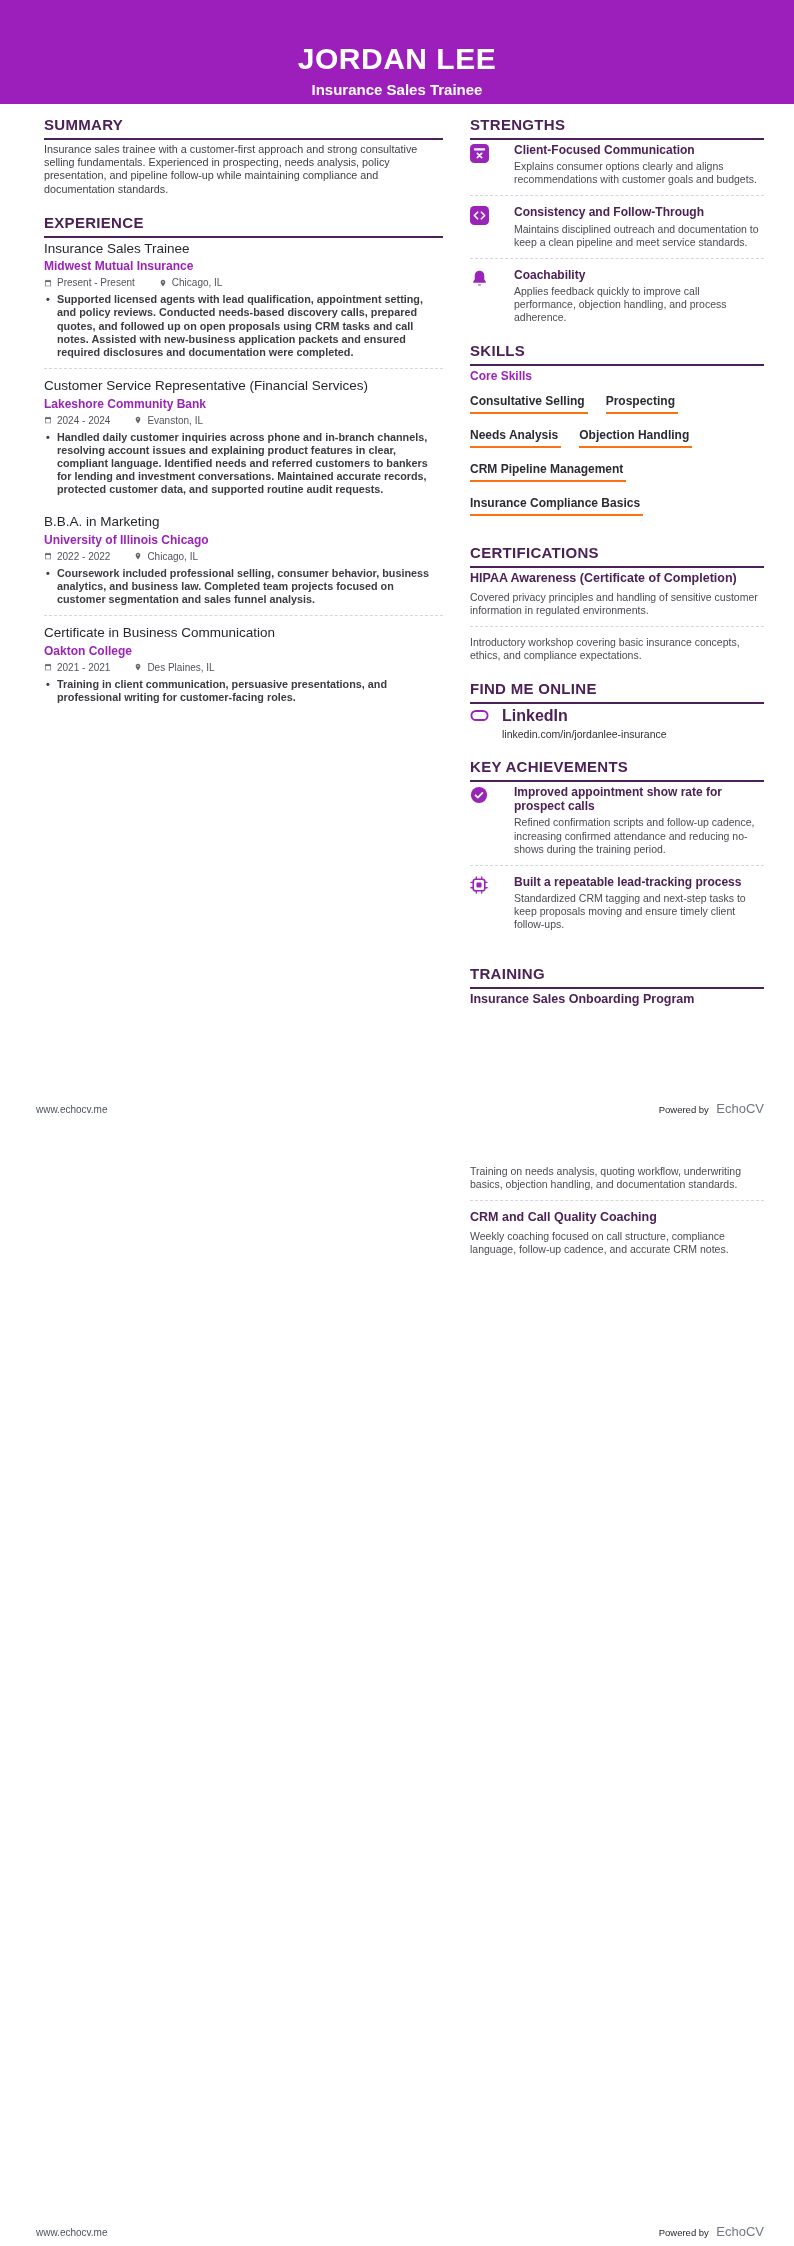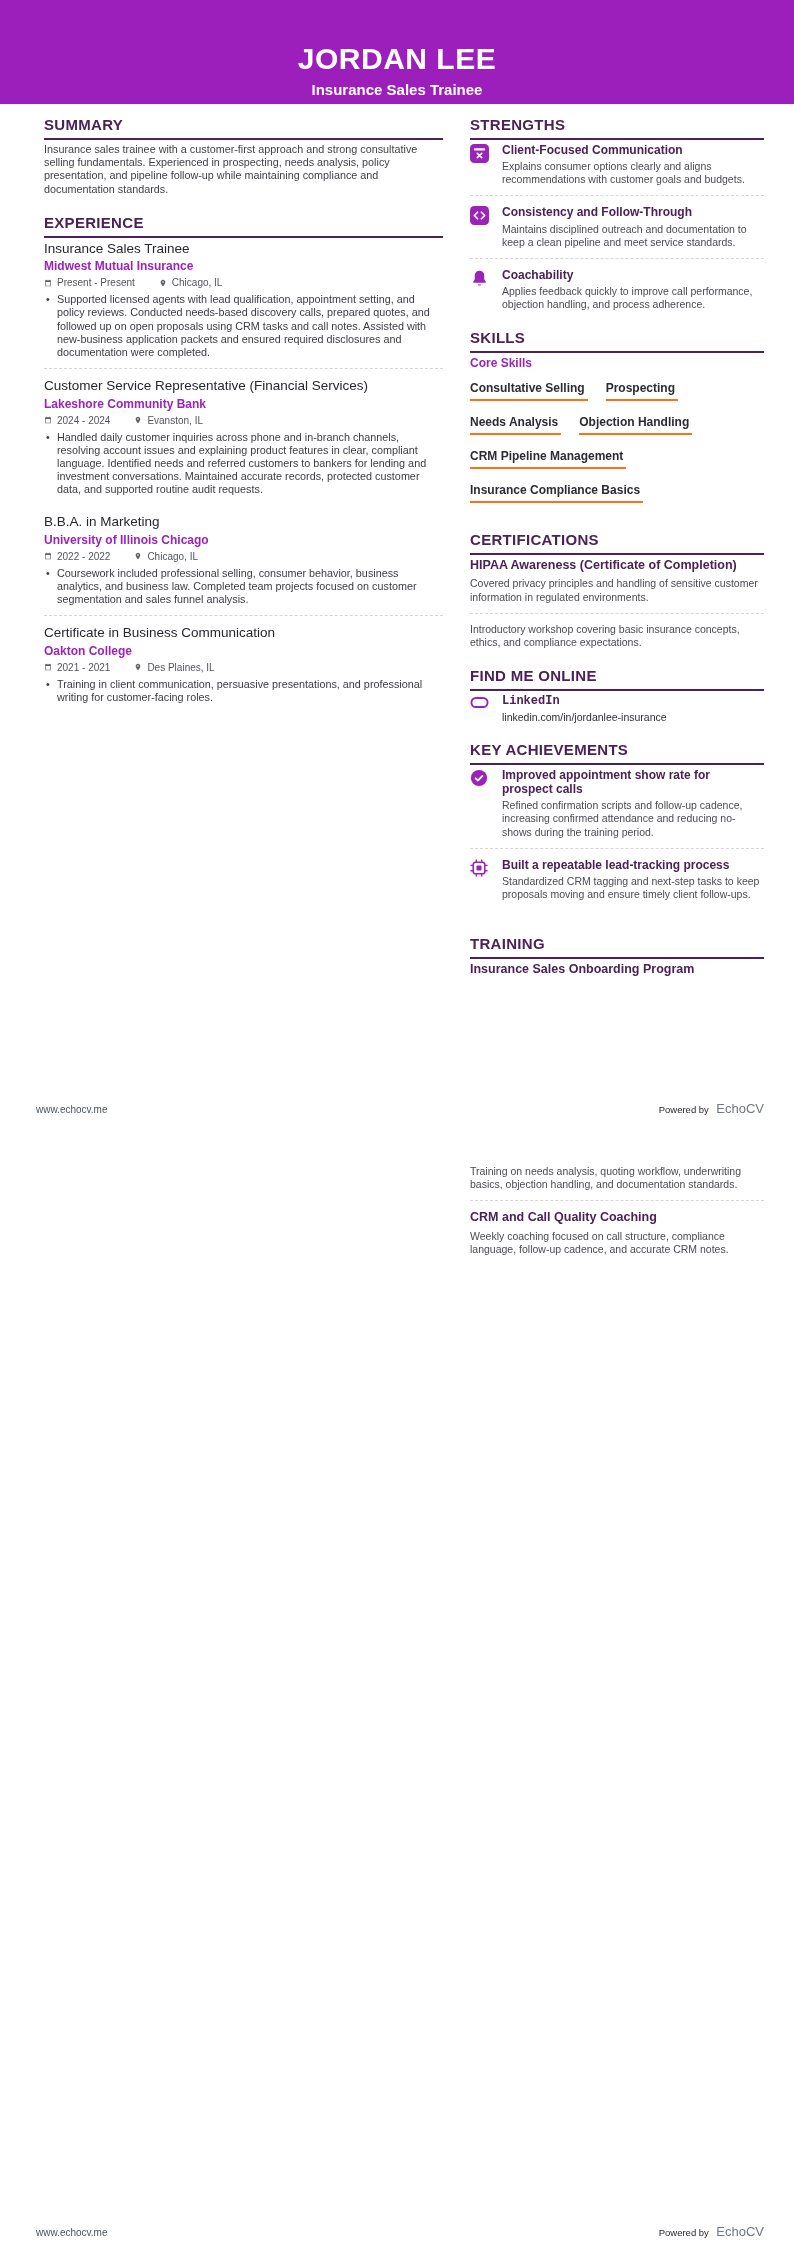--- a/index.html
+++ b/index.html
@@ -110,36 +110,37 @@
     margin-top:4px;
     font-size:10px;
     color:var(--muted);
     align-items:center;
   }
   .m-item{display:flex;align-items:center;gap:5px;}
   .e-bullets{
     margin:5px 0 0 0;
     padding:0;
     list-style:none;
+    font-weight:bold;
   }
   .e-bullets li{
     position:relative;
     padding-left:13px;
     font-size:10.8px;
     line-height:1.22;
     color:#3B3B43;
   }
   .e-bullets li::before{
     content:"•";
     position:absolute;
     left:2px;top:0;
     color:#3B3B43;
   }
   
-  .r-item{display:flex;gap:12px;}
+  .r-item{display:flex;gap:24px;}
   .r-icon{flex:none;width:20px;padding-top:1px;color:var(--accent);}
   .r-body{flex:1;min-width:0;}
   .r-title{
     font-size:12px;
     font-weight:700;
     color:var(--section);
     line-height:1.18;
   }
   .r-text{
     margin-top:3px;
@@ -170,21 +171,21 @@
     line-height:1.22;
   }
   .cert-text,.training-text{
     margin-top:4px;
     font-size:10.5px;
     line-height:1.25;
     color:#4A4A52;
   }
   .online-item{display:flex;gap:12px;align-items:flex-start;}
   .online-label{
-    font-size:12px;font-weight:700;color:var(--section);font-family:Liberation Mono, monospace;
+    font-size:16px;font-weight:700;color:var(--section);
   }
   .online-url{
     margin-top:3px;font-size:10.5px;color:#2E2E36;
   }
   .sec--training{margin-top:34px;}
   
   .pfoot{
     position:absolute;
     left:36px;right:30px;bottom:6px;
     display:flex;

